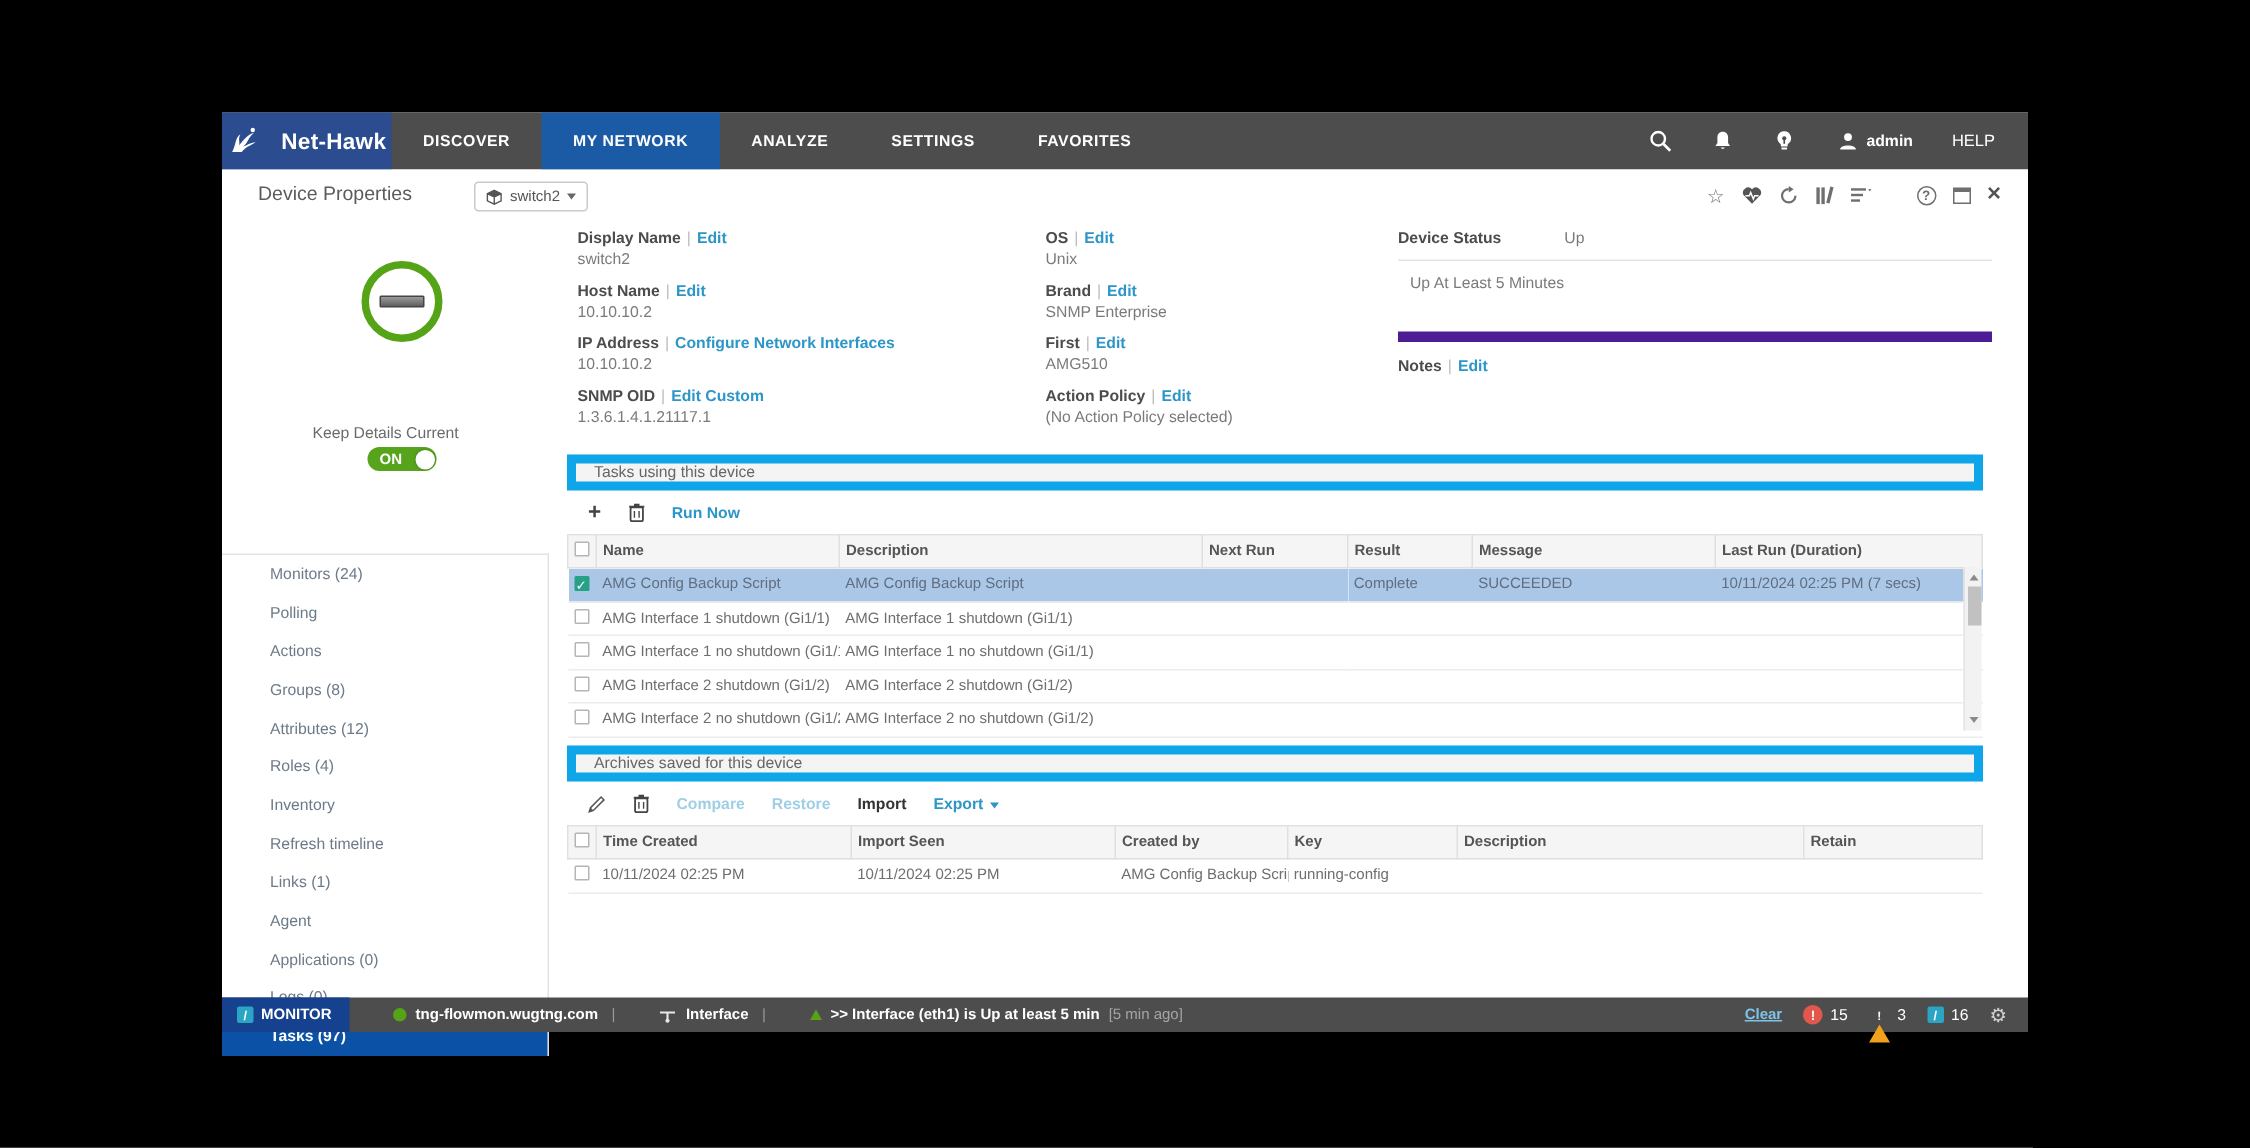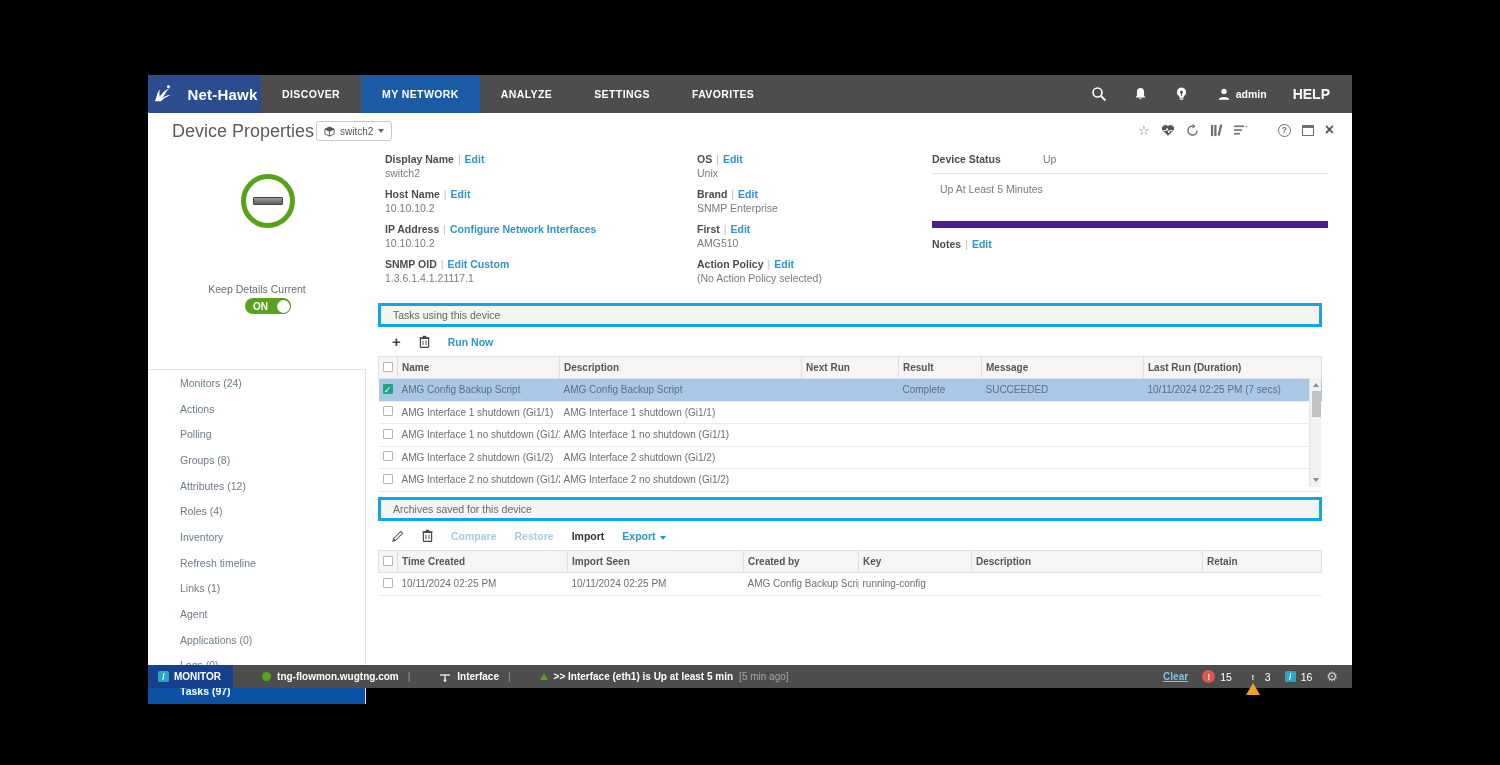--- a/index.html
+++ b/index.html
@@ -8,25 +8,25 @@
 
   
   .nav { position:absolute; left:0; top:0; width:100%; height:38px; background:#4d4d4d; display:flex; align-items:stretch; }
   .brand { width:113px; background:#2b4c8e; display:flex; align-items:center; justify-content:center; gap:14px; color:#fff; }
   .brand-name { font-size:15px; font-weight:bold; letter-spacing:.2px; }
   .nav-tab { color:#fff; font-size:10.5px; font-weight:bold; letter-spacing:.4px; display:flex; align-items:center; padding:0 21px; cursor:pointer; }
   .nav-tab.active { background:#1b5ba5; }
   .nav-right { margin-left:auto; display:flex; align-items:center; gap:26px; padding-right:22px; color:#fff; }
   .nav-ico { width:16px; height:16px; display:inline-block; }
   .nav-user { display:flex; align-items:center; gap:5px; font-size:10.5px; font-weight:bold; color:#fff; }
-  .nav-help { font-size:14px; font-weight:bold; color:#fff; }
+  .nav-help { font-size:11px; font-weight:normal; color:#fff; }
 
   
   .page-head { position:absolute; left:0; top:38px; width:100%; height:34px; background:#fff; }
-  .page-title { position:absolute; left:24px; top:8px; font-size:18px; color:#5b5b5b; }
+  .page-title { position:absolute; left:24px; top:8px; font-size:13px; color:#5b5b5b; }
   .dev-select { position:absolute; left:168px; top:8px; height:20px; border:1px solid #c9c9c9; border-radius:3px; background:#fff; display:flex; align-items:center; gap:5px; padding:0 7px; font-size:10px; color:#555; cursor:pointer; }
   .caret-down { width:0; height:0; border-left:3.5px solid transparent; border-right:3.5px solid transparent; border-top:4px solid #666; display:inline-block; }
   .head-icons { position:absolute; right:18px; top:8px; display:flex; align-items:center; gap:11px; color:#6f6f6f; }
   .head-icons .gap { width:8px; }
   .hicon { font-size:13px; color:#6f6f6f; cursor:pointer; line-height:1; }
   .circle-q { width:13px; height:13px; border:1.3px solid #6f6f6f; border-radius:50%; font-size:9px; display:flex; align-items:center; justify-content:center; font-weight:bold; }
   .maxi { width:12px; height:11px; border:1.6px solid #6f6f6f; border-top-width:3px; }
   .closex { font-size:16px; font-weight:bold; color:#555; }
 
   
@@ -52,21 +52,21 @@
   .flink { font-size:10.5px; color:#2d96c8; font-weight:bold; cursor:pointer; text-decoration:none; }
   .fvalue { font-size:10.5px; color:#7a7a7a; margin-top:2px; }
   .fcol3 { position:absolute; left:554px; top:6px; width:396px; }
   .status-row { display:flex; gap:42px; font-size:10.5px; padding-bottom:8px; border-bottom:1px solid #e3e3e3; }
   .status-label { color:#4c4c4c; font-weight:bold; }
   .status-val { color:#7a7a7a; }
   .uptime { font-size:10.5px; color:#7a7a7a; padding:9px 0 26px 8px; border-bottom:7px solid #4c1d95; }
   .notes-row { padding-top:10px; font-size:10.5px; }
 
   
-  .panel-head { background:#f4f4f4; border:3px solid #0ea5e9; height:24px; display:flex; align-items:center; padding-left:12px; font-size:10.5px; color:#666; }
+  .panel-head { background:#f4f4f4; border:6px solid #0ea5e9; height:24px; display:flex; align-items:center; padding-left:12px; font-size:10.5px; color:#666; }
   .toolbar { height:29px; display:flex; align-items:center; gap:18px; padding-left:14px; font-size:10.5px; }
   .tool-ico { color:#444; font-size:13px; cursor:pointer; line-height:1; }
   .tool-link { color:#2d96c8; font-weight:bold; cursor:pointer; }
   .tool-link.dim { color:#9ecfe4; }
   .tool-dark { color:#333; font-weight:bold; cursor:pointer; }
   table.grid { border-collapse:collapse; width:100%; table-layout:fixed; font-size:10px; }
   .grid th { background:#f5f5f5; border:1px solid #e0e0e0; border-left:none; color:#555; text-align:left; font-weight:bold; height:22px; padding:0 4px; }
   .grid th:first-child { border-left:1px solid #e0e0e0; }
   .grid td { border-bottom:1px solid #ececec; color:#6e6e6e; height:22.5px; padding:0 4px; overflow:hidden; white-space:nowrap; }
   .grid tr.selected td { background:#abc7e8; color:#5f6e80; }
@@ -205,22 +205,22 @@
     <div class="dev-ring">
       <div class="dev-img"></div>
     </div>
     <div class="keep-label" style="width:218px;">Keep Details Current</div>
     <div class="toggle">
       <span class="toggle-txt">ON</span>
       <span class="toggle-knob"></span>
     </div>
     <div class="side-menu">
       <div class="menu-item">Monitors (24)</div>
+      <div class="menu-item">Polling</div>
       <div class="menu-item">Actions</div>
-      <div class="menu-item">Polling</div>
       <div class="menu-item">Groups (8)</div>
       <div class="menu-item">Attributes (12)</div>
       <div class="menu-item">Roles (4)</div>
       <div class="menu-item">Inventory</div>
       <div class="menu-item">Refresh timeline</div>
       <div class="menu-item">Links (1)</div>
       <div class="menu-item">Agent</div>
       <div class="menu-item">Applications (0)</div>
       <div class="menu-item">Logs (0)</div>
       <div class="menu-item active">Tasks (97)</div>

